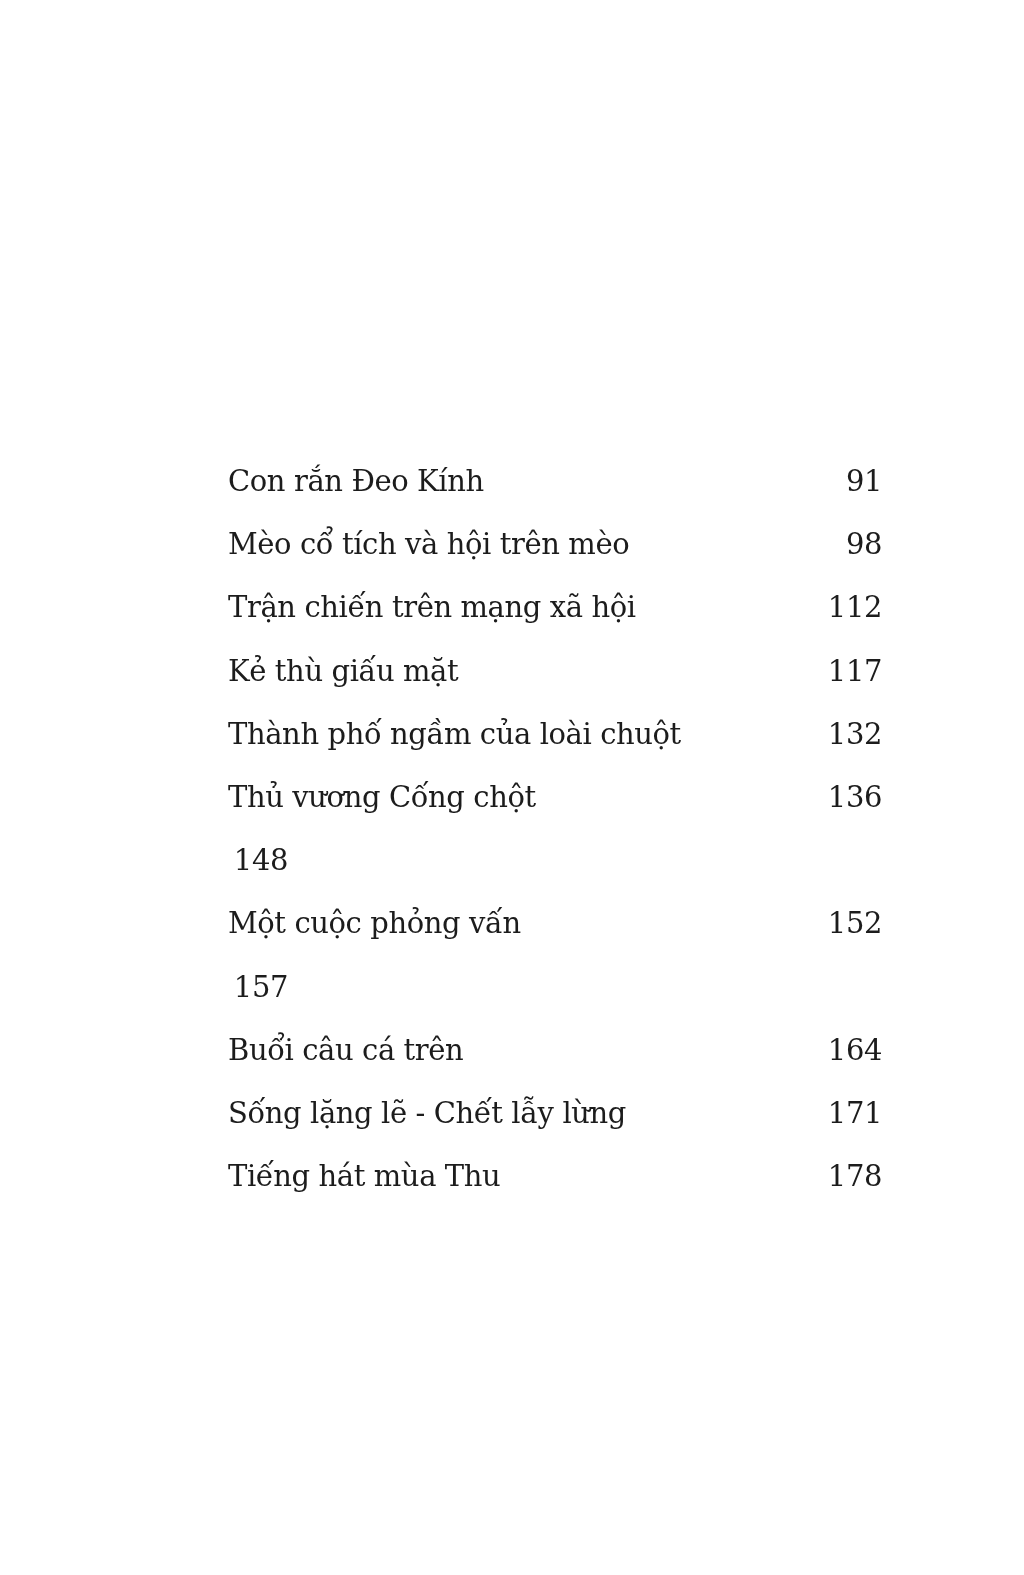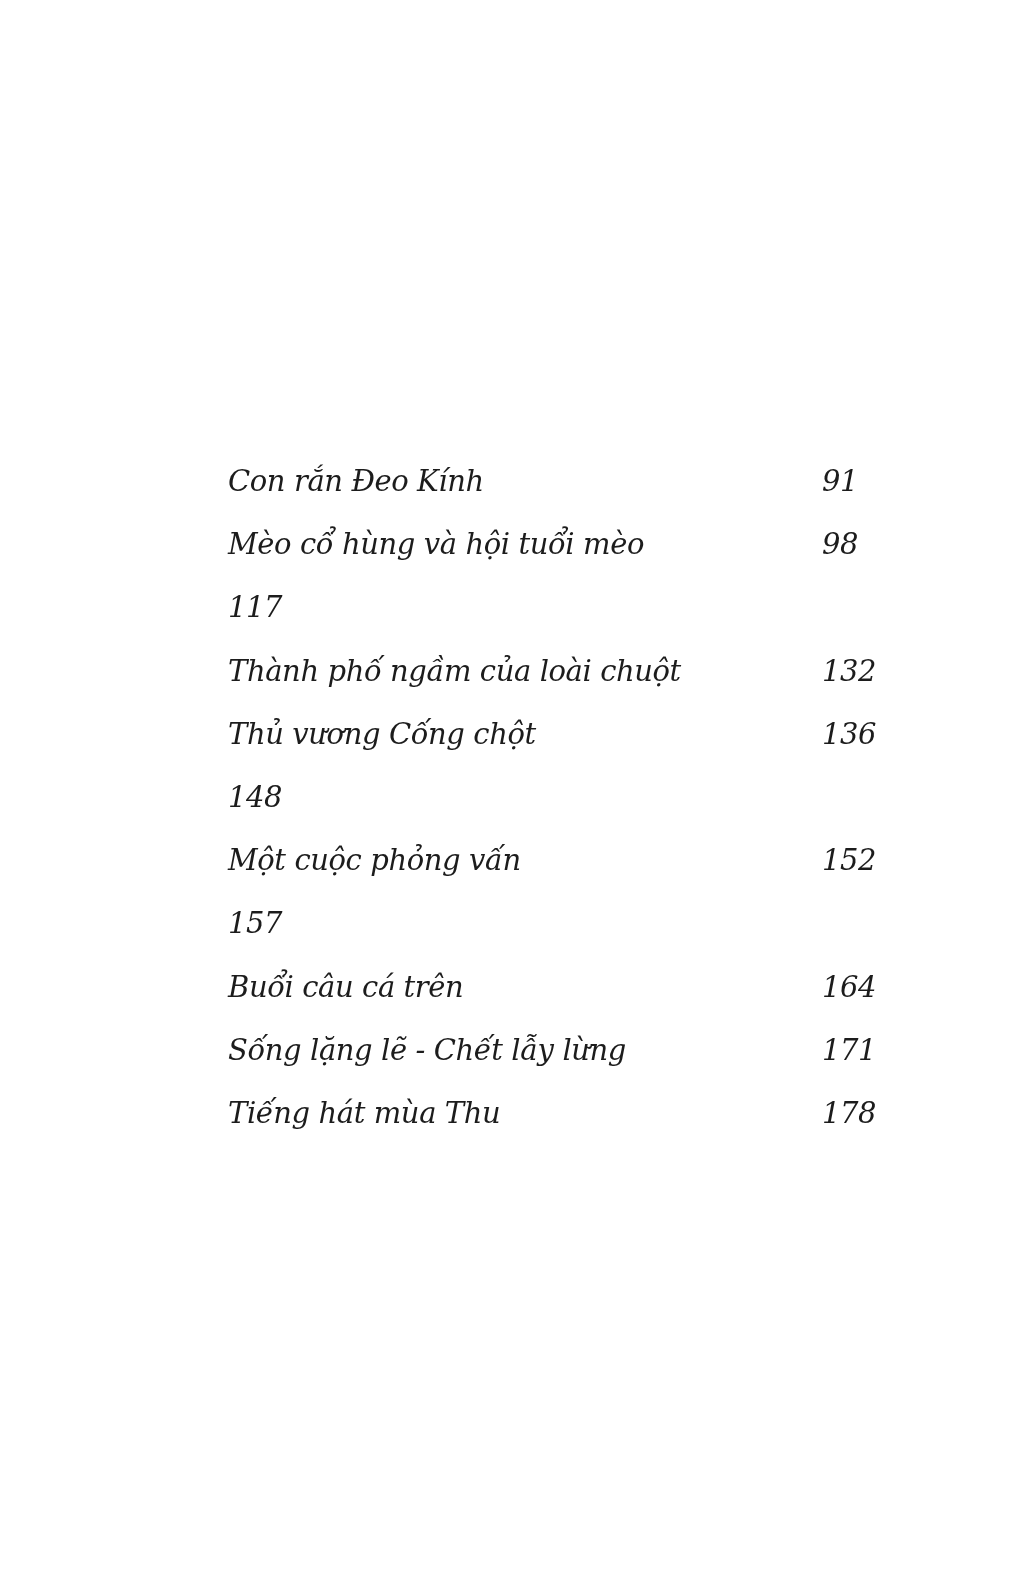--- a/index.html
+++ b/index.html
@@ -34,44 +34,49 @@
     }
     .toc-row {
       display: flex;
       justify-content: space-between;
       align-items: baseline;
       height: 63.2px;
       line-height: 52px;
       font-size: 29px;
       letter-spacing: -0.4px;
       white-space: nowrap;
-      font-style: italic;
     }
     .toc-title {
       flex: 1 1 auto;
     }
     .toc-page {
       flex: 0 0 auto;
+      text-align: right;
       min-width: 60px;
     }
   </style>
 </head>
 <body>
 
 <div class="page">
   <ul class="toc">
     <li class="toc-row">
       <span class="toc-title">Con rắn Đeo Kính</span>
       <span class="toc-page">91</span>
     </li>
     <li class="toc-row">
-      <span class="toc-title">Mèo cổ hùng và hội tuổi mèo</span>
+      <span class="toc-title">Mèo cổ tích và hội trên mèo</span>
       <span class="toc-page">98</span>
     </li>
     <li class="toc-row">
+      <span class="toc-title">Trận chiến trên mạng xã hội</span>
+      <span class="toc-page">112</span>
+    </li>
+    <li class="toc-row">
+      <span class="toc-title">Kẻ thù giấu mặt</span>
       <span class="toc-page">117</span>
     </li>
     <li class="toc-row">
       <span class="toc-title">Thành phố ngầm của loài chuột</span>
       <span class="toc-page">132</span>
     </li>
     <li class="toc-row">
       <span class="toc-title">Thủ vương Cống chột</span>
       <span class="toc-page">136</span>
     </li>

